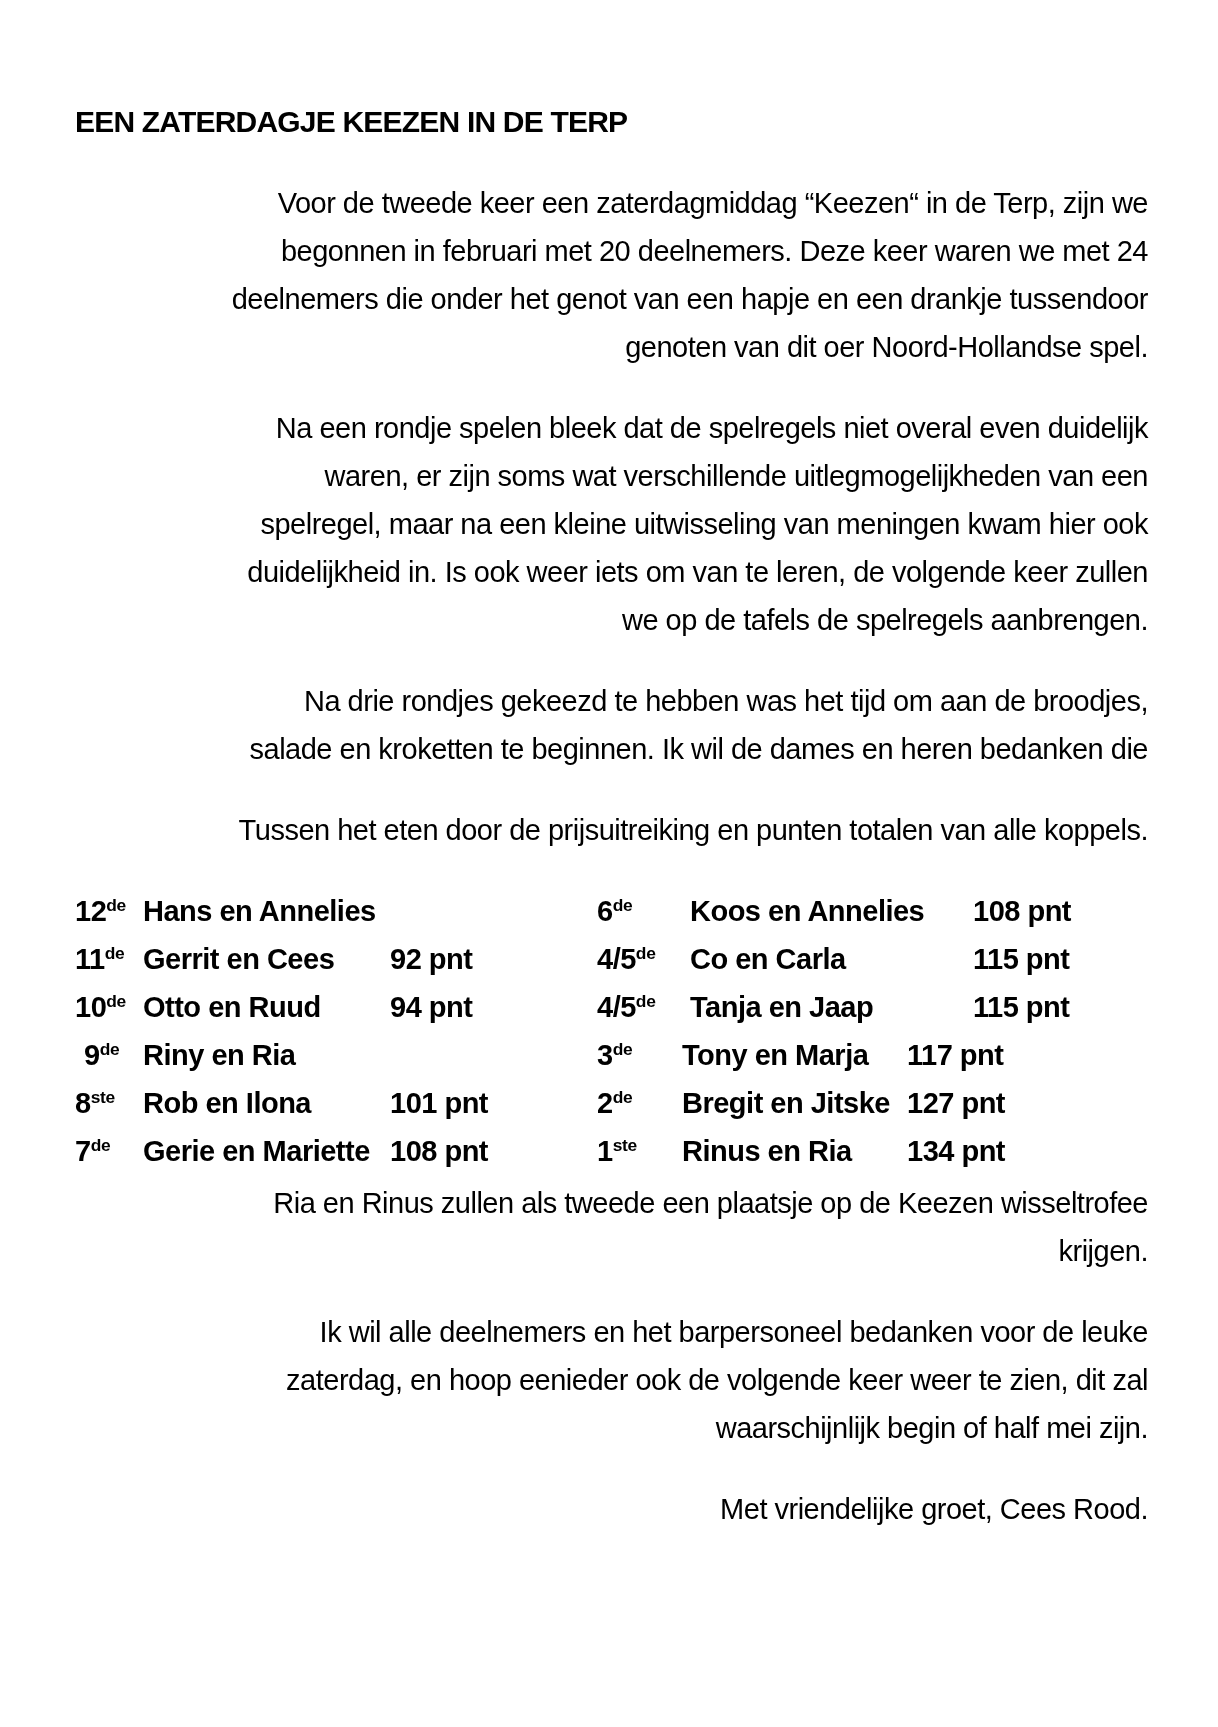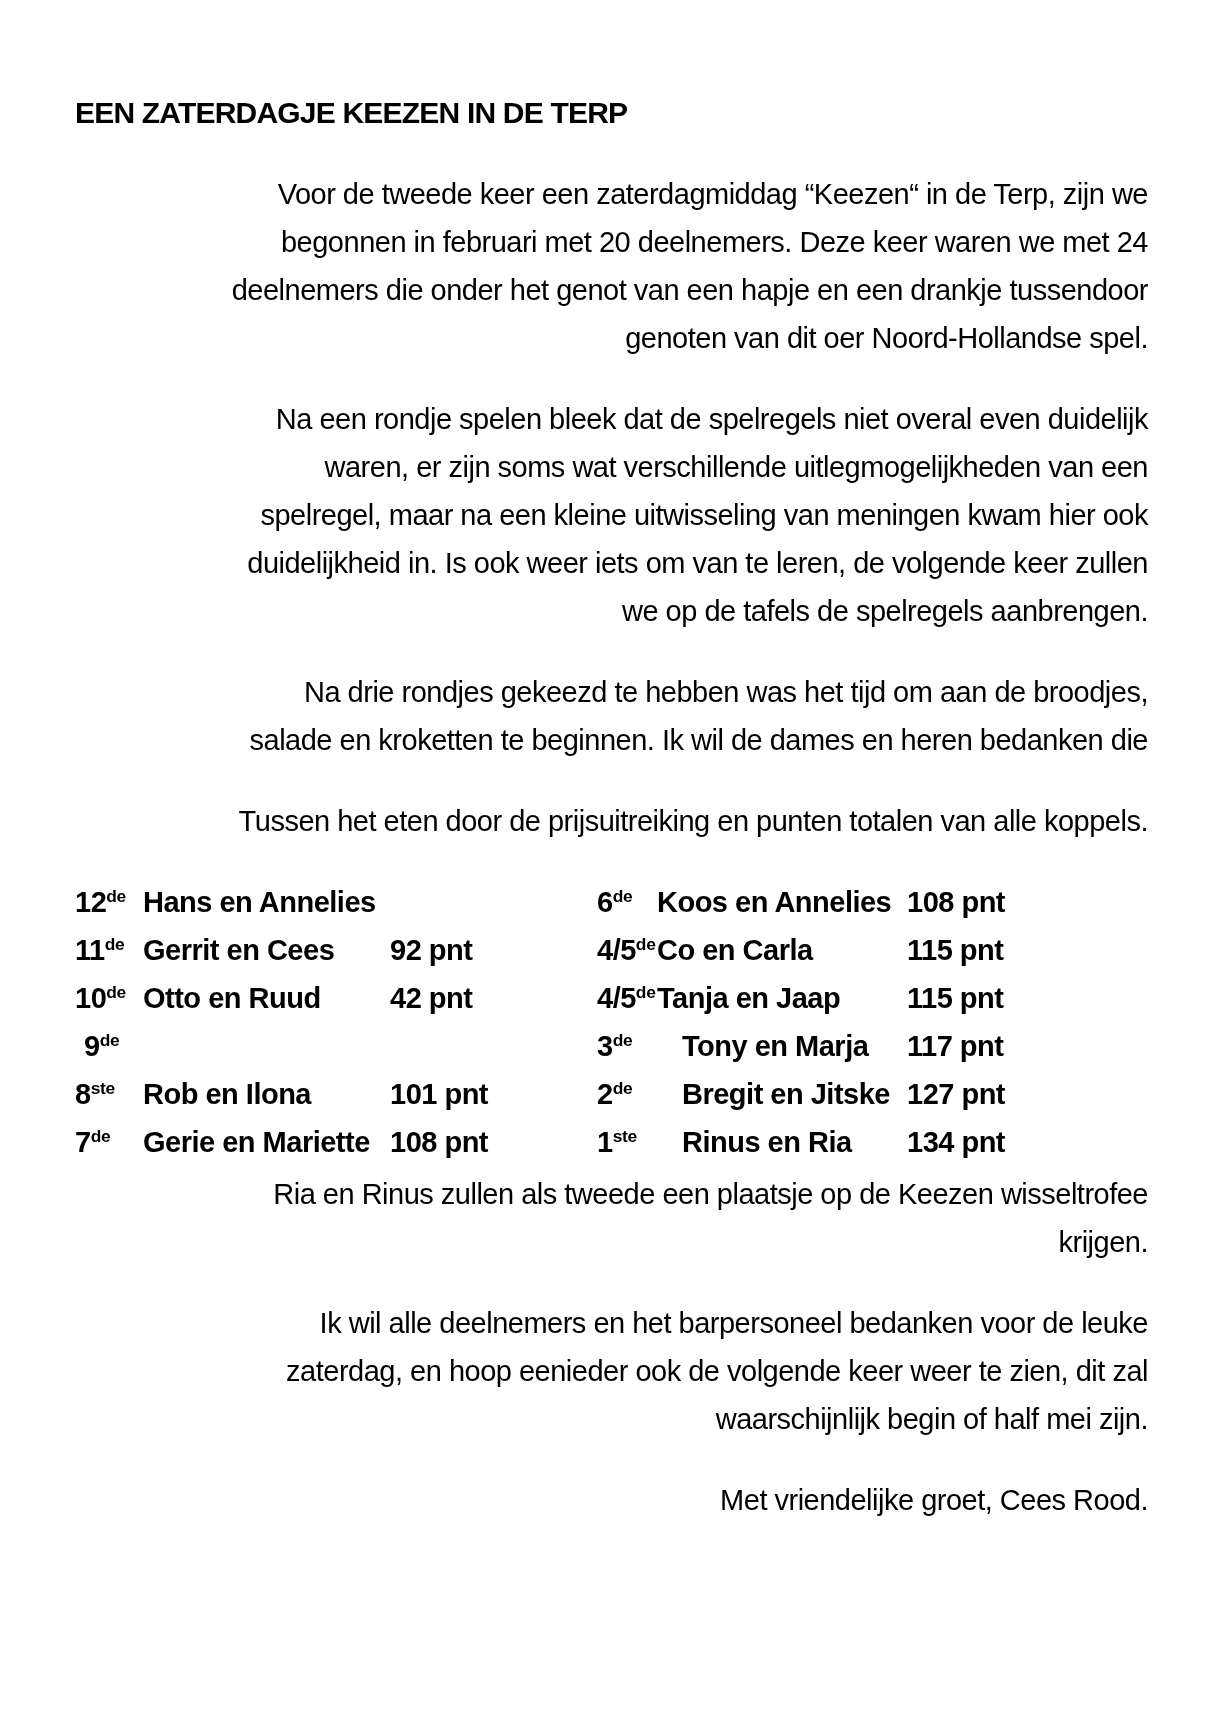--- a/index.html
+++ b/index.html
@@ -19,21 +19,21 @@
     line-height: 48px;
     box-sizing: border-box;
     padding: 83px 70px 0 75px;
     overflow: hidden;
   }
   .doc-title {
     font-size: 30px;
     font-weight: bold;
     letter-spacing: -0.8px;
     line-height: 48px;
-    margin: 6px 0 33px 0;
+    margin: 15px 0 33px 0;
     white-space: nowrap;
   }
   .para {
     margin: 0 0 33px 0;
   }
   .tline {
     white-space: nowrap;
     text-align: right;
   }
   sup {
@@ -48,21 +48,21 @@
     display: flex;
     margin: 32px 0 4px 0;
   }
   .col-left  { flex: 0 0 522px; }
   .col-right { flex: 1 1 auto; }
   .rrow {
     display: grid;
     white-space: nowrap;
   }
   .row-l  { grid-template-columns: 68px 247px auto; }
-  .row-rt { grid-template-columns: 60px 250px auto; }
+  .row-rt { grid-template-columns: 60px 250px auto; gap: 33px; }
   .row-rw { grid-template-columns: 85px 225px auto; }
   .row-indent .rank { padding-left: 9px; }
   .rank, .pair, .pts { display: block; overflow: visible; font-weight: bold; }
   .para-tight { margin-bottom: 33px; margin-top: 0; }
 </style>
 </head>
 <body>
 
 <div class="page">
 
@@ -99,24 +99,25 @@
         <span class="pair">Hans en Annelies</span>
       </div>
       <div class="rrow row-l">
         <span class="rank"><span>11</span><sup>de</sup></span>
         <span class="pair">Gerrit en Cees</span>
         <span class="pts">92 pnt</span>
       </div>
       <div class="rrow row-l">
         <span class="rank"><span>10</span><sup>de</sup></span>
         <span class="pair">Otto en Ruud</span>
-        <span class="pts">42 pnt</span>
+        <span class="pts">94 pnt</span>
       </div>
       <div class="rrow row-l row-indent">
         <span class="rank"><span>9</span><sup>de</sup></span>
+        <span class="pair">Riny en Ria</span>
       </div>
       <div class="rrow row-l">
         <span class="rank"><span>8</span><sup>ste</sup></span>
         <span class="pair">Rob en Ilona</span>
         <span class="pts">101 pnt</span>
       </div>
       <div class="rrow row-l">
         <span class="rank"><span>7</span><sup>de</sup></span>
         <span class="pair">Gerie en Mariette</span>
         <span class="pts">108 pnt</span>

